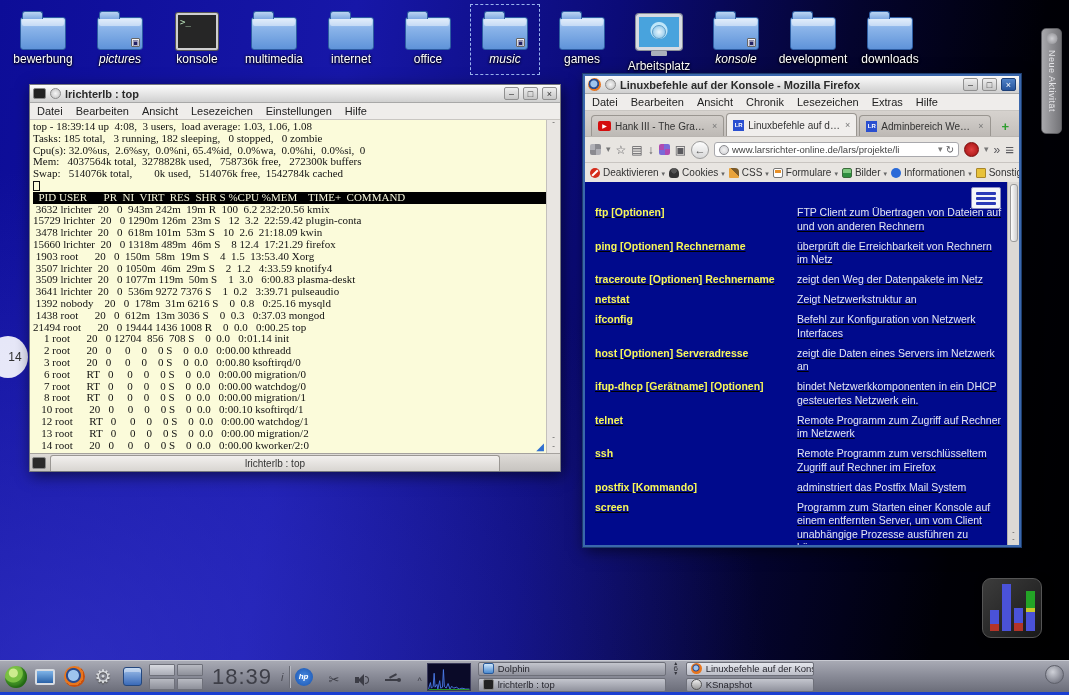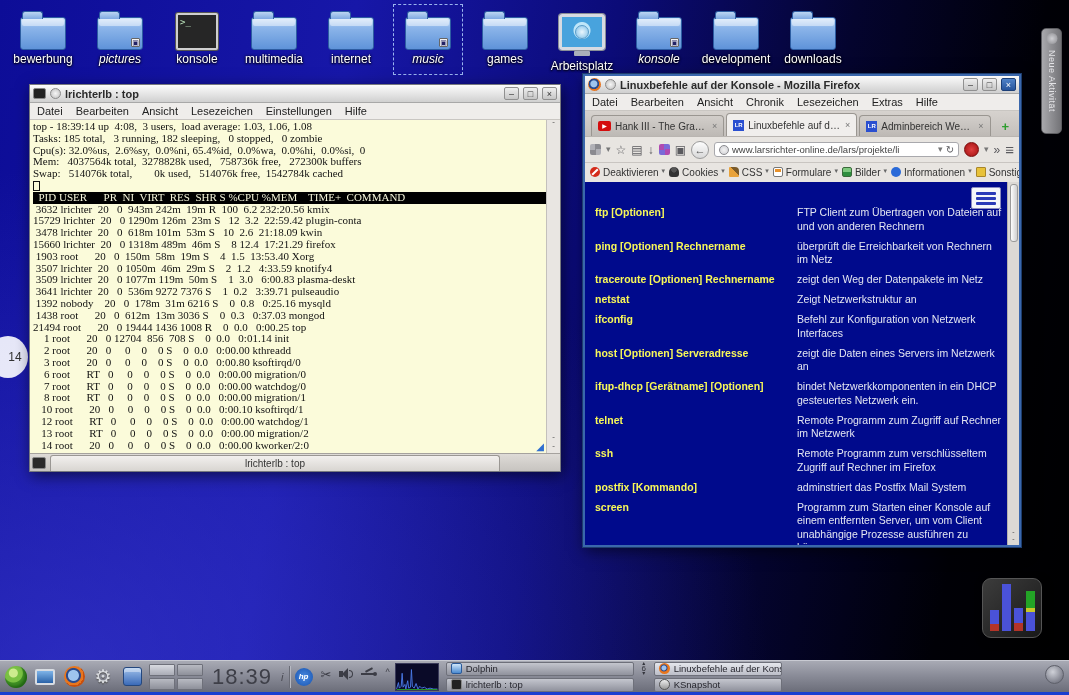--- a/index.html
+++ b/index.html
@@ -103,36 +103,36 @@
   .gridico.gray { background:conic-gradient(#8a8a90 0 25%, #b0b0b6 0 50%, #8a8a90 0 75%, #b0b0b6 0); }
   .backbtn { width:18px; height:18px; border-radius:50%; background:linear-gradient(#fdfdfd,#d8d8d8); border:1px solid #9a9a9a;
     font-size:11px; color:#555; text-align:center; line-height:16px; }
   .urlbar { flex:1; height:15px; background:#fff; border:1px solid #a9a9ad; border-radius:3px; display:flex; align-items:center; gap:3px; padding:0 4px; min-width:0; }
   .urlbar .globe { width:10px; height:10px; border-radius:50%; border:1px solid #8a8a8e;
     background:radial-gradient(#f2f2f2,#cfcfd4); flex:none; }
   .urlbar .url { flex:1; font-size:9.5px; color:#444; white-space:nowrap; overflow:hidden; }
   .abp { width:15px; height:15px; border-radius:50%; background:radial-gradient(#e04040,#a01010); border:1px solid #7a0c0c;
     color:#fff; font-size:5px; font-weight:bold; text-align:center; line-height:15px; }
   .devbar { height:20px; display:flex; align-items:center; gap:4px; padding:0 5px; background:#e8e5e1; border-top:1px solid #c9c5c1; font-size:10px; color:#333; overflow:hidden; }
-  .devitem { display:flex; align-items:flex-start; gap:3px; white-space:nowrap; }
+  .devitem { display:flex; align-items:flex-end; gap:3px; white-space:nowrap; }
   .devitem .arr { font-size:7px; color:#666; }
   .dico { width:10px; height:10px; flex:none; border-radius:2px; position:relative; }
   .dico[data-icon="disable-icon"] { border-radius:50%; background:#d42a1a; }
   .dico[data-icon="disable-icon"]::after { content:""; position:absolute; left:1px; top:4px; width:8px; height:2px; background:#fff; transform:rotate(-45deg); }
   .dico[data-icon="cookies-icon"] { background:radial-gradient(circle at 50% 28%, #555 0 2.5px, #333 3px); border-radius:50% 50% 3px 3px; }
   .dico[data-icon="css-icon"] { background:linear-gradient(45deg,#e8a23a 55%, #7a5a2a 56%); border-radius:1px 4px 1px 1px; }
   .dico[data-icon="forms-icon"] { background:#fff; border:1px solid #777; }
   .dico[data-icon="forms-icon"]::after { content:""; position:absolute; inset:1px 1px 4px 1px; background:#e8912a; }
   .dico[data-icon="images-icon"] { background:linear-gradient(#7ec87e 55%, #2e8e3e 56%); border:1px solid #3a6a3a; }
   .dico[data-icon="info-icon"] { border-radius:50%; background:#2a6ad8; color:#fff; font-size:7px; line-height:10px; text-align:center; font-style:italic; }
   .dico[data-icon="misc-icon"] { background:#e8c23a; border:1px solid #a8862a; border-radius:1px; }
 
   .ff-content { position:relative; flex:1; background:#000a8c; overflow:hidden; display:flex; }
   .page { flex:1; padding:24px 4px 0 10px; overflow:hidden; }
-  .cmd-row { display:grid; grid-template-columns:196px 1fr; column-gap:6px; margin-bottom:6.5px; }
+  .cmd-row { display:grid; grid-template-columns:196px 1fr; column-gap:6px; margin-bottom:6.5px;text-decoration:underline; }
   .cmd { color:#f8f858; font-weight:bold; font-size:10.5px; line-height:13px; }
   .desc { color:#e4e7f2; font-size:10.5px; line-height:13.5px; }
   .burger { position:absolute; top:5px; right:18px; width:30px; height:22px; background:#f4f6fa; border:1px solid #8a8ac0;
     border-radius:2px; display:flex; flex-direction:column; justify-content:center; gap:2px; padding:0 4px; }
   .burger i { display:block; height:3px; background:#2a3ab8; border-radius:1px; }
   .ff-scroll { width:12px; background:#dcd9d5; border-left:1px solid #b5b2ae; display:flex; flex-direction:column; align-items:center; font-size:7px; color:#555; }
   .ff-thumb { width:8px; height:58px; margin-top:2px; background:linear-gradient(90deg,#fdfdfd,#cfcfcf); border:1px solid #9a9a9a; border-radius:3px; }
   .ff-scroll .sp { flex:1; }
 
   
@@ -147,21 +147,21 @@
   .ff-mini { width:21px; height:21px; border-radius:50%;
     background:radial-gradient(circle at 45% 45%, #9fc4ee 0 5px, #2a4a8c 6px 7px, #e8761e 8px 10px, #c94f0c 10px); }
   .gear { font-size:19px; color:#d8dade; line-height:1; text-shadow:0 1px 1px #444; }
   .bluebox { width:19px; height:19px; background:linear-gradient(#9fc0ea,#3a6ab8); border:1px solid #24477e; border-radius:3px; box-shadow:inset 0 4px 0 rgba(255,255,255,.4); }
   .pager { display:grid; grid-template-columns:26px 26px; grid-template-rows:12px 12px; gap:2px; flex:none; }
   .pager .vd { background:linear-gradient(#b8bac2,#8e909a); border:1px solid #6e707a; border-radius:1px; }
   .pager .vd.cur { background:linear-gradient(#d8dae0,#aaacb6); }
   .clock { font-size:22px; color:#3e3f48; letter-spacing:1px; flex:none; padding:0 4px; }
   .info-i { font-size:11px; color:#4a4b54; font-style:italic; flex:none; }
   .tb-sep { width:1px; height:22px; background:#6a6c76; box-shadow:1px 0 0 #b8bac2; flex:none; }
-  .tray { display:flex; align-items:flex-start; gap:8px; flex:none; }
+  .tray { display:flex; align-items:flex-end; gap:16px; flex:none; }
   .hp { width:18px; height:18px; border-radius:50%; background:radial-gradient(#4a8ae0,#1552b0); color:#fff;
     font-size:8px; font-weight:bold; font-style:italic; text-align:center; line-height:18px; }
   .tray-g { font-size:13px; color:#3c3d46; line-height:1; }
   .spk { position:relative; width:14px; height:12px; }
   .spk::before { content:""; position:absolute; left:0; top:3px; width:4px; height:6px; background:#3c3d46; }
   .spk::after { content:""; position:absolute; left:3px; top:0; border-top:6px solid transparent; border-bottom:6px solid transparent; border-right:6px solid #3c3d46; }
   .spk .wav { position:absolute; right:0; top:2px; width:4px; height:8px; border:1.5px solid #3c3d46; border-left:none; border-radius:0 6px 6px 0; }
   .usb { position:relative; width:16px; height:12px; }
   .usb::before { content:""; position:absolute; left:0; top:5px; width:14px; height:2px; background:#3c3d46; }
   .usb::after { content:""; position:absolute; left:4px; top:1px; width:8px; height:2px; background:#3c3d46; transform:rotate(-28deg); }
@@ -217,20 +217,26 @@
     <div class="glyphbox">
         <div class="folder"></div>
       </div>
     <div class="lbl">multimedia</div>
   </div>
   <div class="dicon">
     <div class="glyphbox">
         <div class="folder"></div>
       </div>
     <div class="lbl">internet</div>
+  </div>
+  <div class="dicon">
+    <div class="glyphbox">
+        <div class="folder"></div>
+      </div>
+    <div class="lbl">office</div>
   </div>
   <div class="dicon link selected">
     <div class="glyphbox">
         <div class="folder">
           <span class="emblem">▣</span>
         </div>
       </div>
     <div class="lbl">music</div>
   </div>
   <div class="dicon">

